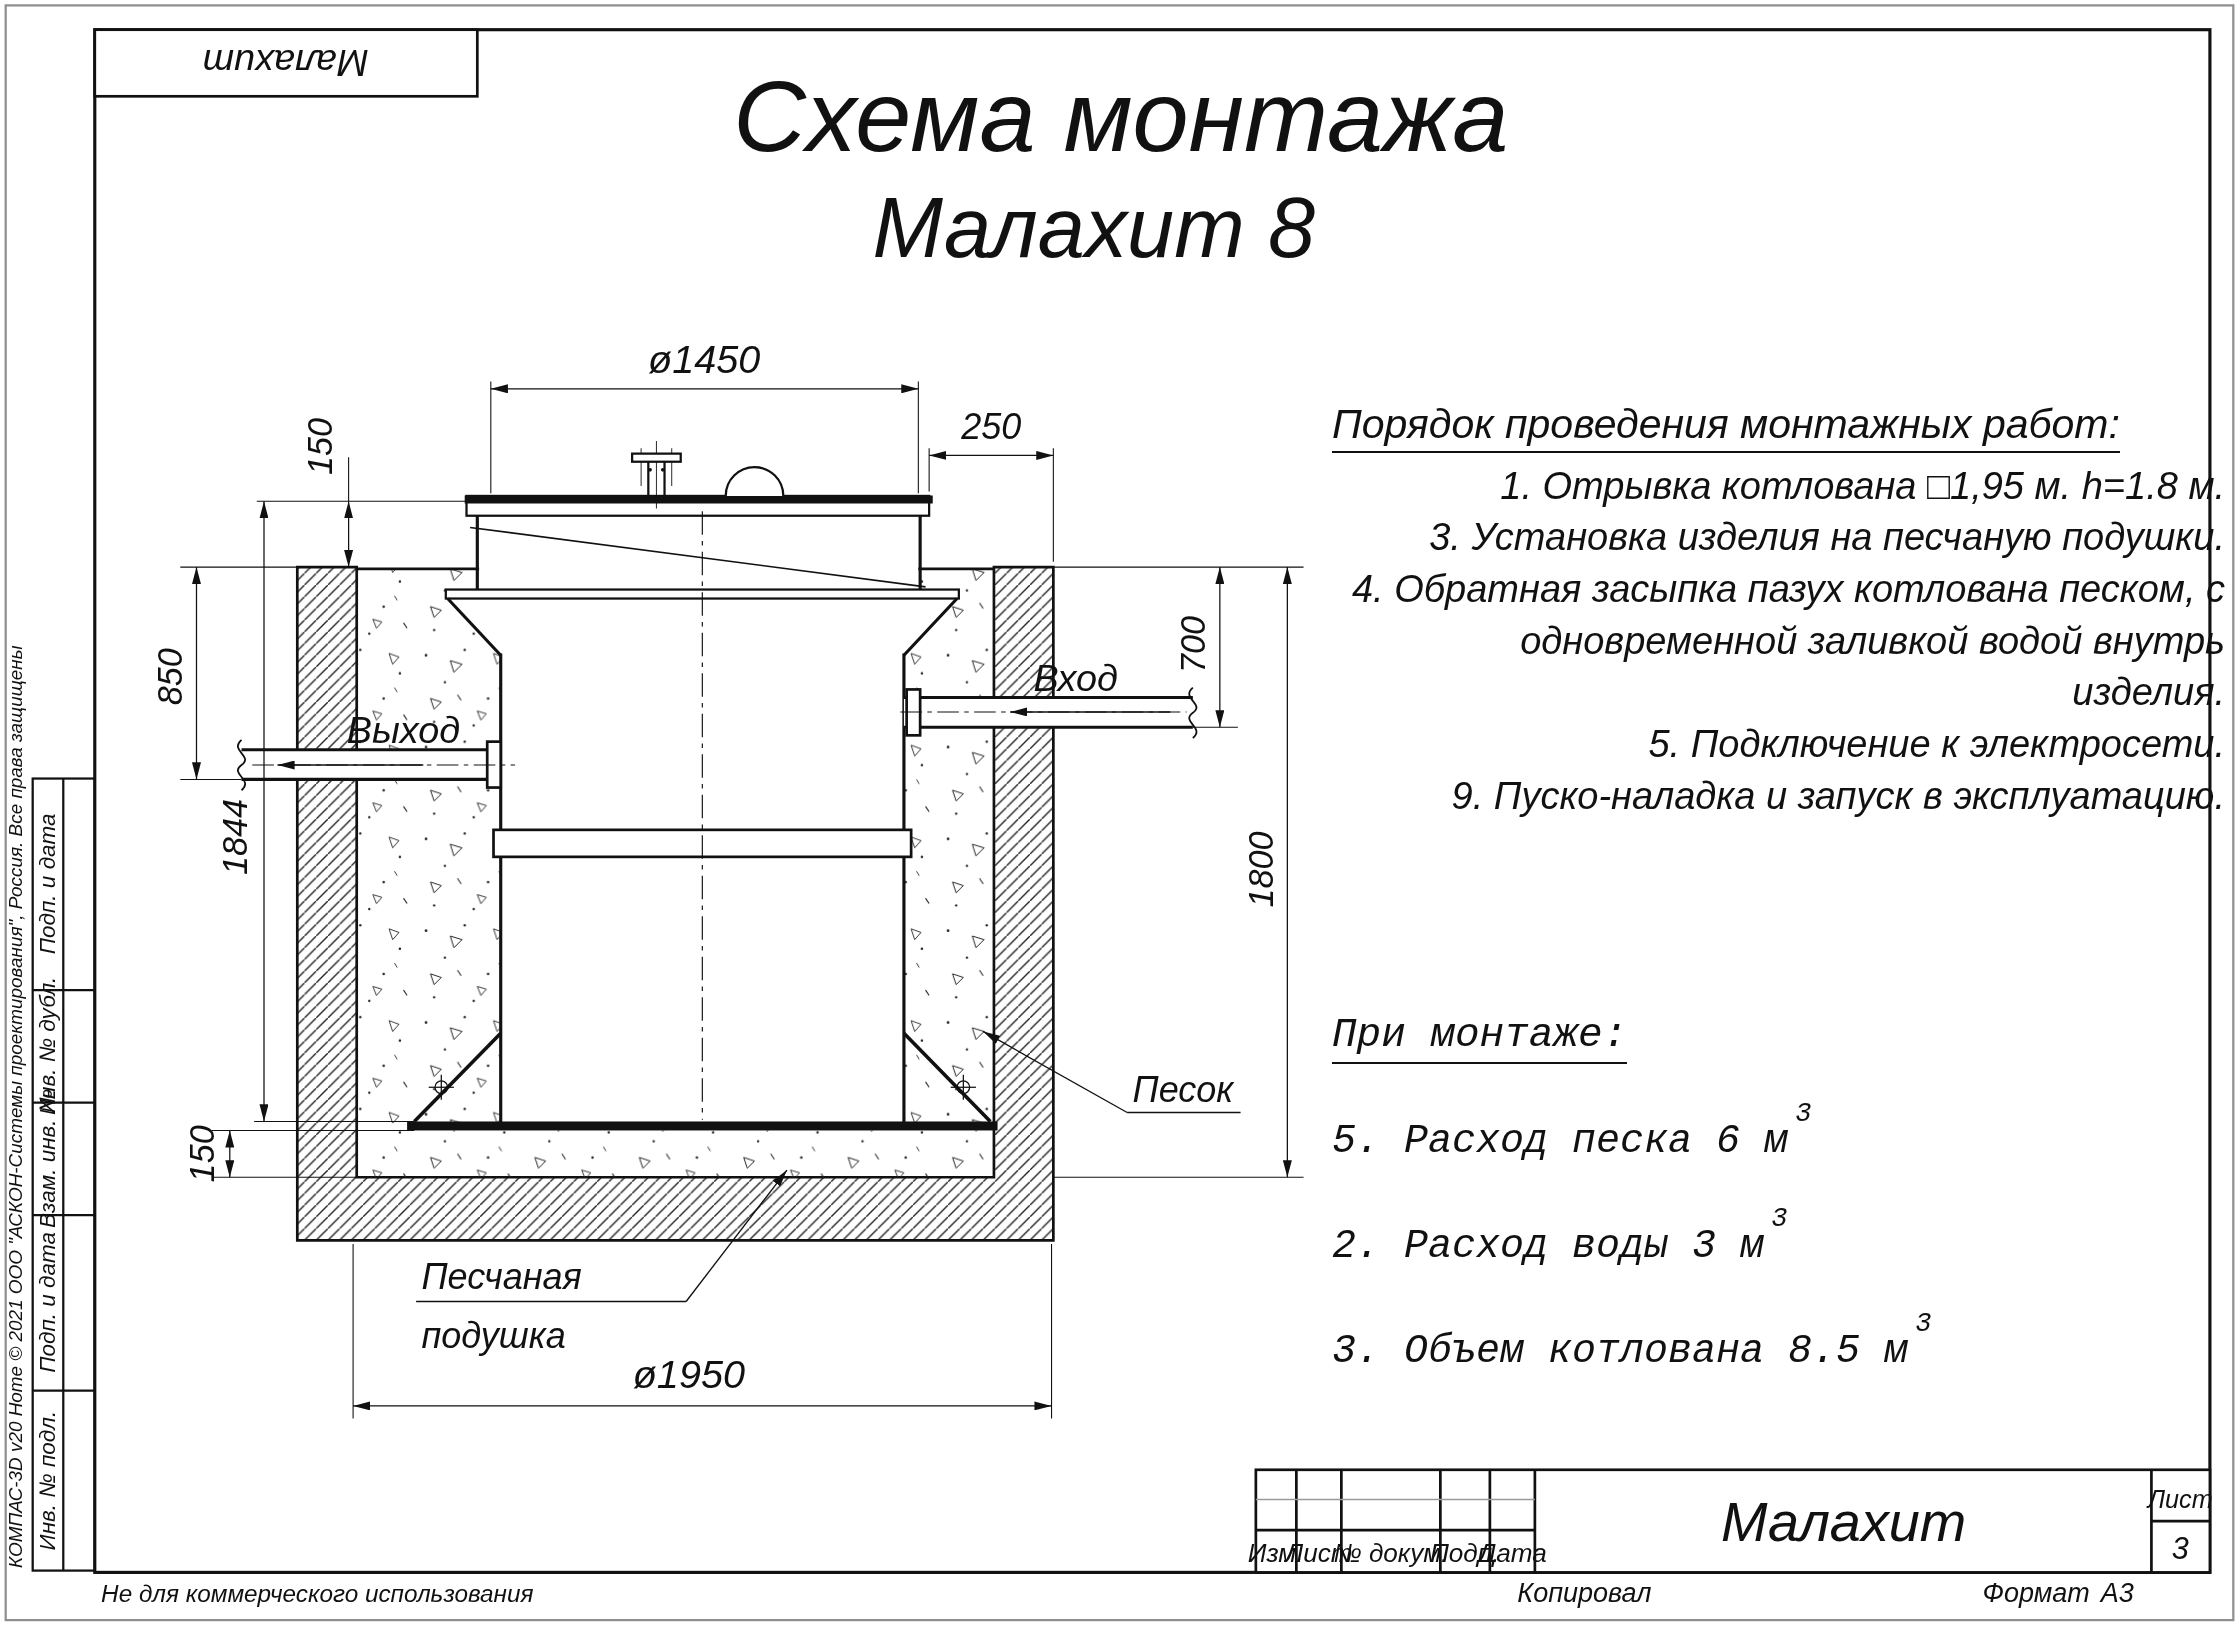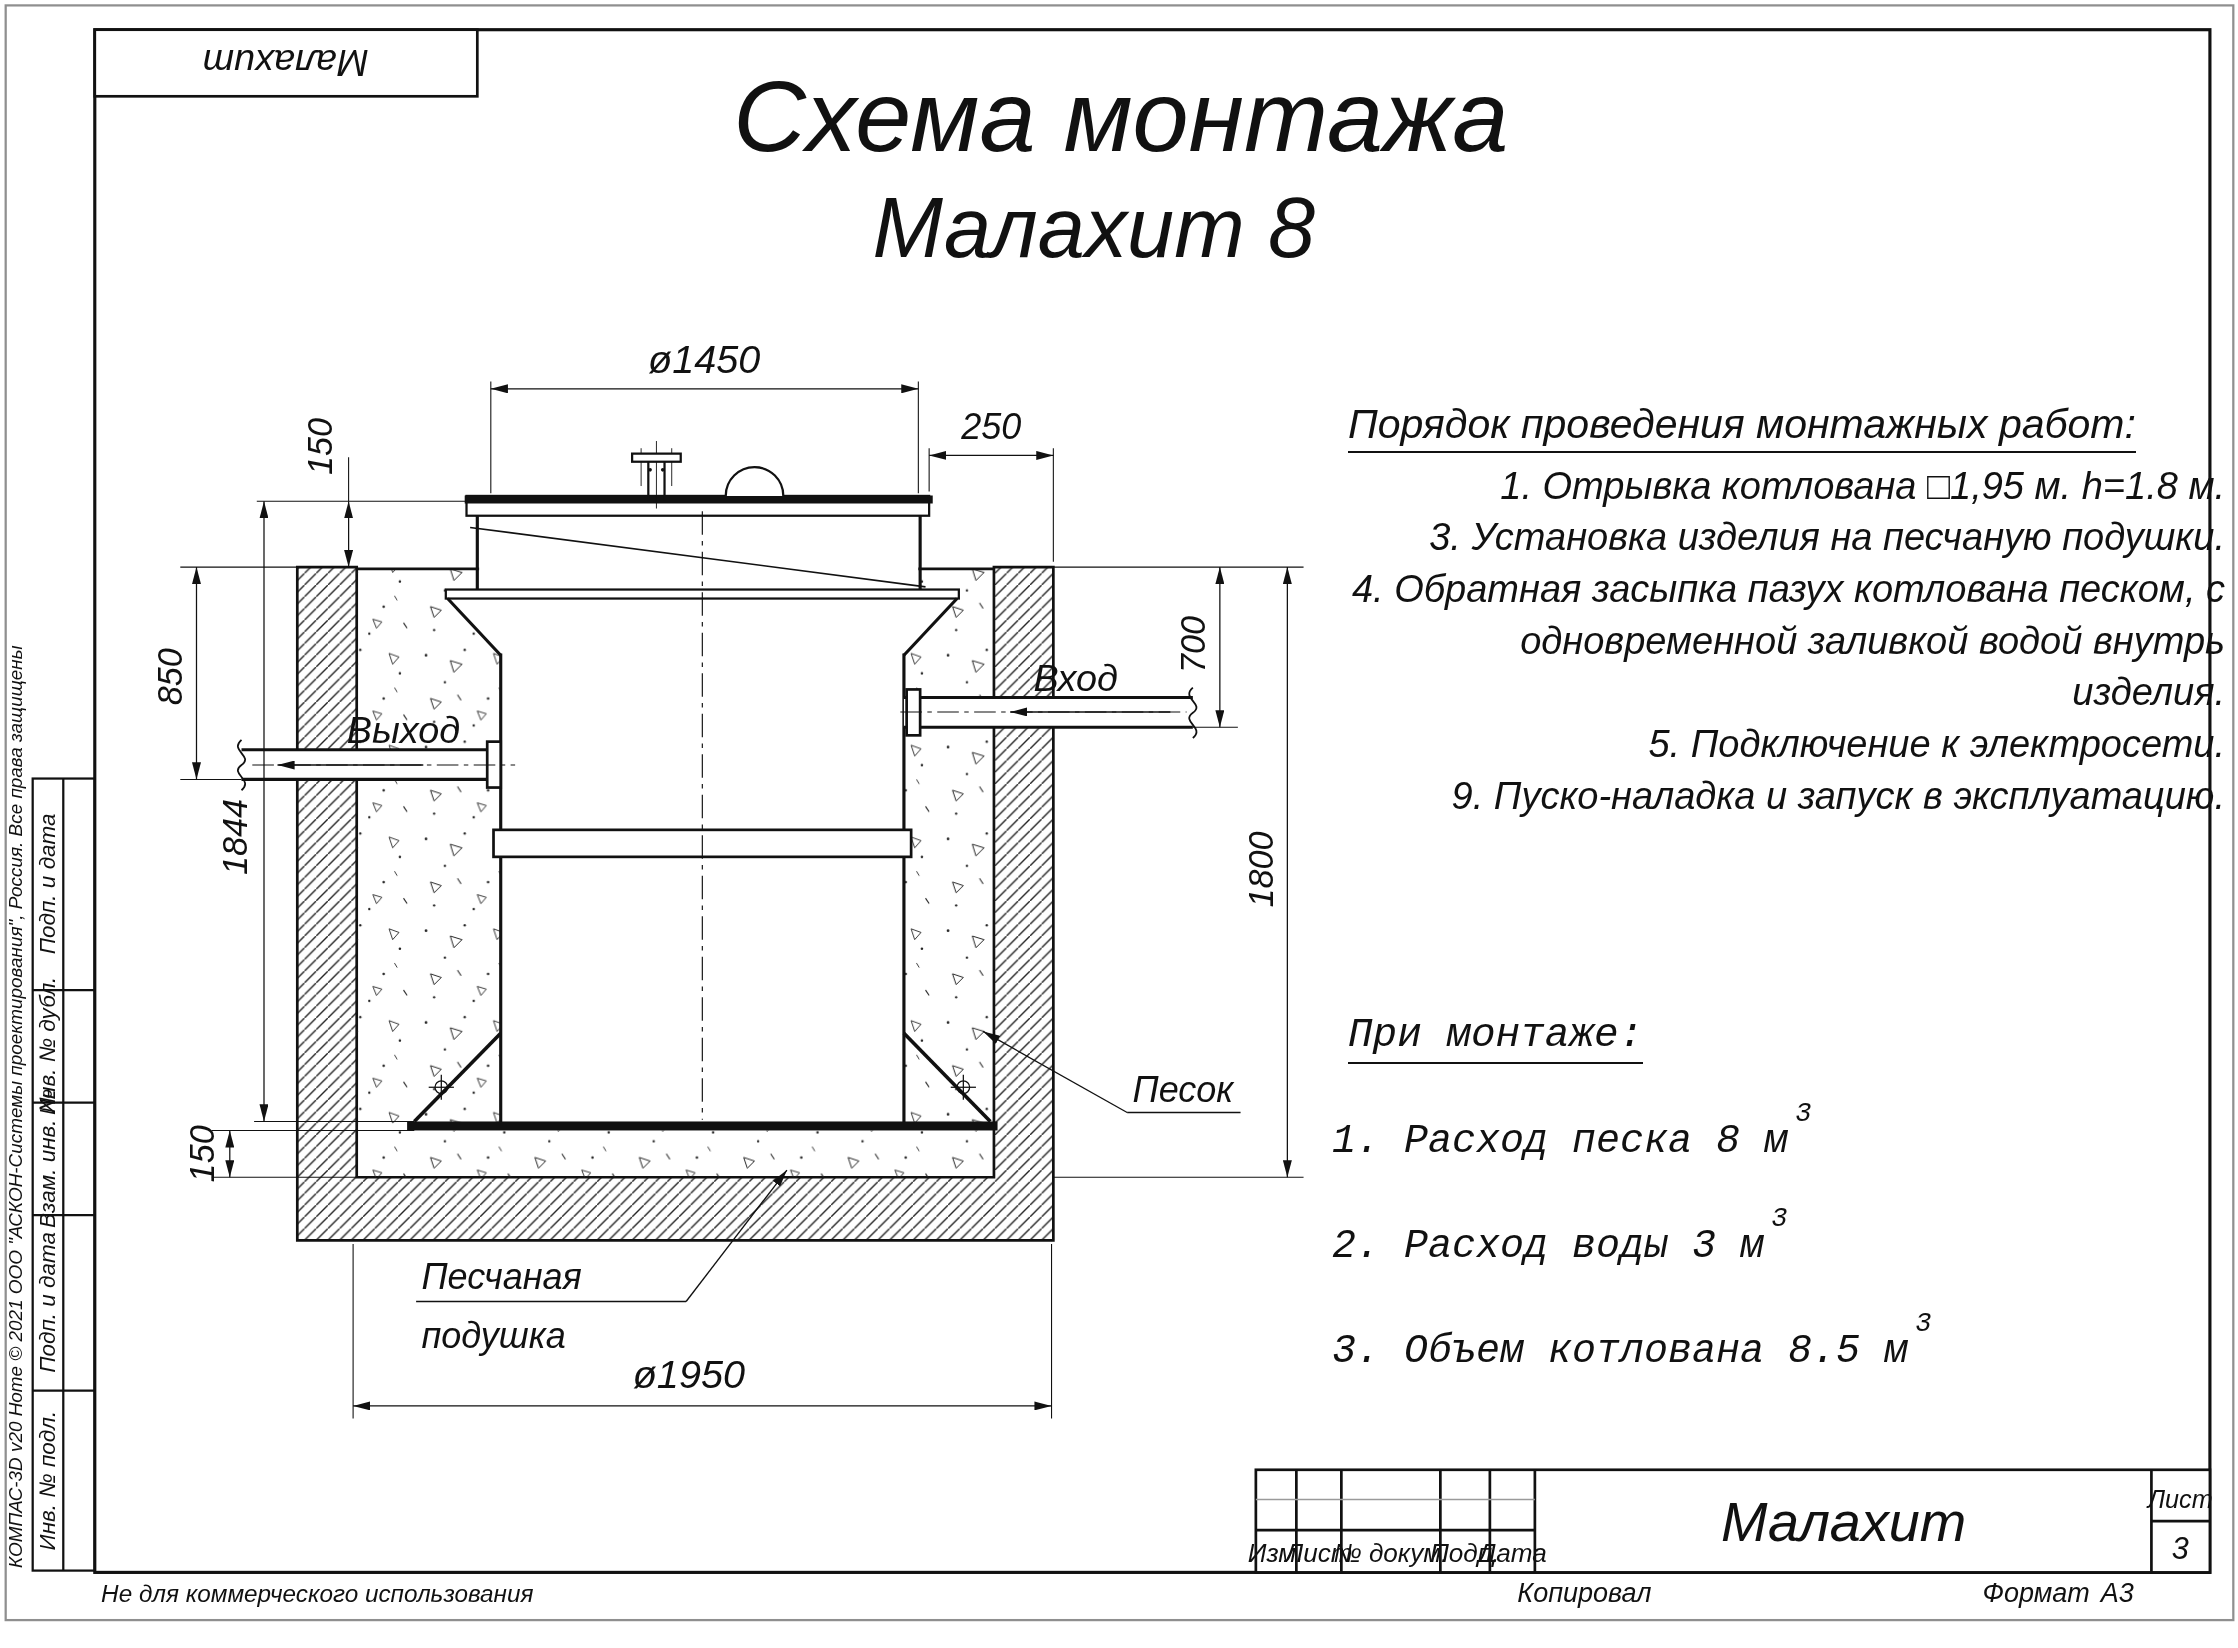--- a/index.html
+++ b/index.html
@@ -3,21 +3,21 @@
 <meta charset="utf-8">
 <style>
   html,body{margin:0;padding:0;background:#ffffff;}
   body{font-family:"Liberation Sans",sans-serif;}
   #sheet{position:relative;width:2239px;height:1648px;background:#fff;overflow:hidden;}
   #dwg{position:absolute;left:0;top:0;}
   .txtblock{position:absolute;color:#111;font-style:italic;}
   #instructions{left:1332px;top:401px;width:893px;}
   #montage{left:1332px;top:1012px;width:810px;font-family:Liberation Mono, monospace;}
   .head{font-size:41px;line-height:1.15;margin:0 0 12.6px 0;}
-  .head span{border-bottom:2.7px solid #111;padding-bottom:3.6px;margin-left:16px;}
+  .head span{border-bottom:2.7px solid #111;padding-bottom:3.6px;}
   .ilist{margin:0;padding:0;list-style:none;font-size:38px;line-height:1.36;}
   .ilist li{padding-left:50px;text-indent:-50px;margin:0;text-align:right;}
   .mlist{margin:0;padding:0;list-style:none;font-size:40px;}
   .mlist li{margin-top:40px;}
   .mlist sup{font-size:27px;vertical-align:31px;margin-left:7.2px;font-style:italic;}
   svg text{font-family:"Liberation Sans",sans-serif;font-style:italic;fill:#111;}
 </style>
 </head>
 <body>
 
@@ -256,20 +256,20 @@
     <li>3. Установка изделия на песчаную подушки.</li>
     <li>4. Обратная засыпка пазух котлована песком, с одновременной заливкой водой внутрь изделия.</li>
     <li>5. Подключение к электросети.</li>
     <li>9. Пуско-наладка и запуск в эксплуатацию.</li>
   </ul>
 </div>
 
 <div id="montage" class="txtblock">
   <p class="head"><span>При монтаже:</span></p>
   <ul class="mlist">
-    <li><span>1. Расход песка 8 м</span><sup>3</sup></li>
+    <li><span>5. Расход песка 6 м</span><sup>3</sup></li>
     <li><span>2. Расход воды 3 м</span><sup>3</sup></li>
     <li><span>3. Объем котлована 8.5 м</span><sup>3</sup></li>
   </ul>
 </div>
 
 </div>
 
 
 </body></html>

